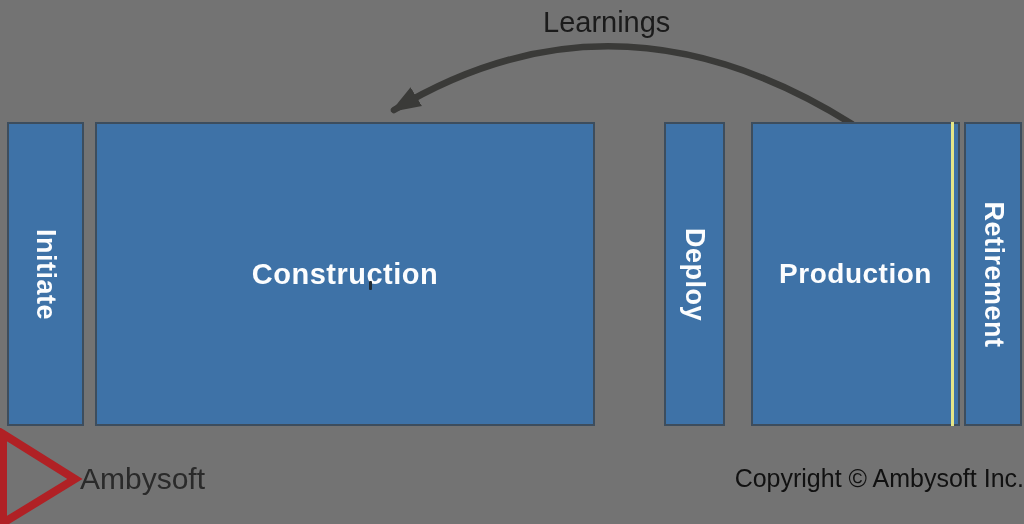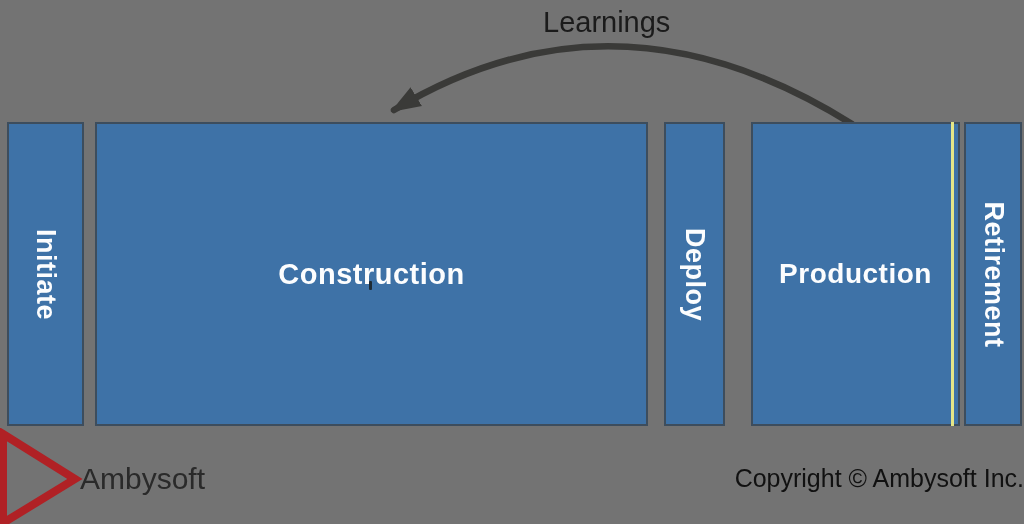--- a/index.html
+++ b/index.html
@@ -34,21 +34,21 @@
     letter-spacing: 0.5px;
   }
   .phase-label.vertical {
     transform: rotate(90deg);
     font-size: 27px;
   }
   .phase-label.big {
     font-size: 29px;
   }
   #box-initiate     { left: 7px;   width: 77px; }
-  #box-construction { left: 95px;  width: 553px; }
+  #box-construction { left: 95px;  width: 500px; }
   #box-deploy       { left: 664px; width: 61px; }
   #box-production   { left: 743px; width: 209px; margin-left: 8px; }
   #box-retirement   { left: 964px; width: 58px; }
 
   #accent-line {
     position: absolute;
     left: 951px;
     top: 122px;
     width: 3px;
     height: 304px;

